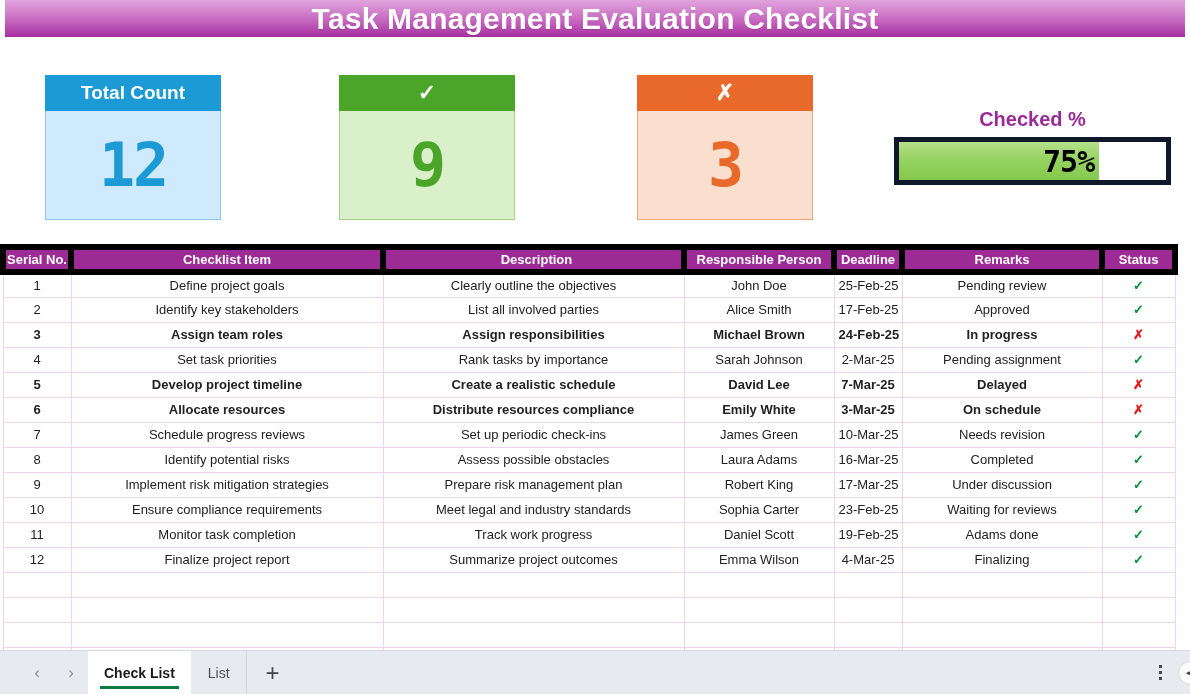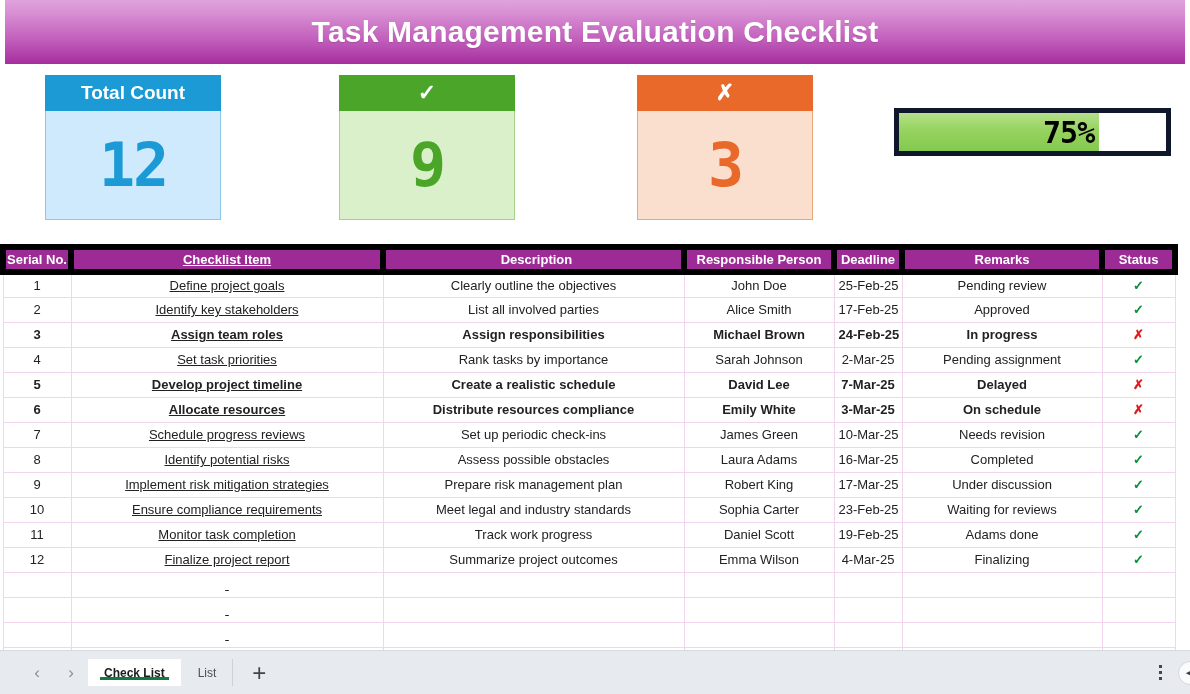--- a/index.html
+++ b/index.html
@@ -6,21 +6,21 @@
   html, body {
     width: 1190px; height: 694px;
     background: #ffffff;
     font-family: "Liberation Sans", sans-serif;
     overflow: hidden;
   }
   #app { position: relative; width: 1190px; height: 694px; background: #fff; }
 
   
   .title-bar {
-    position: absolute; left: 5px; top: 0; width: 1180px; height: 64px;
+    position: absolute; left: 5px; top: 0; width: 1180px; height: 37px;
     background: linear-gradient(180deg, #deа0dc 0%, #dc96d7 6%, #c864c4 52%, #a8309f 100%);
     background: linear-gradient(180deg, #e0a3dd 0%, #d88fd3 20%, #c361bd 60%, #a62e9f 100%);
     display: flex; align-items: center; justify-content: center; text-align: center;
   }
   .title-text {
     color: #ffffff; font-size: 30px; font-weight: bold;
     letter-spacing: .2px;
     text-shadow: 0 1px 1px rgba(0,0,0,.12);
   }
 
@@ -78,21 +78,21 @@
     background: #9c2b96; color: #ffffff; font-size: 13px; font-weight: bold;
     height: 25px; text-align: center; border: 6px solid #000000;
     white-space: nowrap;
   }
   #sheet-table td {
     height: 25px; font-size: 13px; color: #222;
     border: 1px solid #f3d4ee; padding: 0 4px;
     white-space: nowrap; overflow: hidden;
   }
   .c-serial { width: 68px; text-align: center; }
-  .c-item   { width: 312px; text-align: center; text-decoration: underline; }
+  .c-item   { width: 312px; text-align: center; }
   .c-desc   { width: 301px; text-align: center; padding-left: 6px; }
   .c-person { width: 150px; text-align: center; }
   .c-dead   { width: 68px; text-align: center; }
   .c-remark { width: 200px; text-align: center; }
   .c-status { width: 73px; text-align: center; font-size: 15px; font-weight: bold; }
 
   tr.flagged td { color: #e8131b; font-weight: bold; }
   .tick { color: #0a8f3c; }
   .cross { color: #e01b1b; }
   tr.empty-row td { height: 25px; }
@@ -102,22 +102,22 @@
     position: absolute; left: 0; bottom: 0; width: 1190px; height: 44px;
     background: #e7eaee; border-top: 1px solid #d7dbe0;
     display: flex; align-items: center;
   }
   .nav-arrow {
     width: 34px; height: 44px; display: flex; align-items: center; justify-content: center;
     color: #8a9099; font-size: 17px;
   }
   .nav-arrow:first-child { margin-left: 20px; }
   .tab {
-    height: 27px; display: flex; align-items: center; justify-content: center;
-    padding: 6px 16px; font-size: 12px; color: #4d5156;
+    height: 44px; display: flex; align-items: center; justify-content: center;
+    padding: 6px 16px; font-size: 14px; color: #4d5156;
     border-right: 1px solid #cdd2d8;
   }
   .tab.active {
     background: #ffffff; color: #1a1a1a; font-weight: bold;
     border-right: 1px solid #e7eaee;
     position: relative;
   }
   .tab.active::after {
     content: ""; position: absolute; left: 12px; right: 12px; bottom: 6px;
     height: 3px; background: #0f7b43;
@@ -157,20 +157,21 @@
     <div class="kpi-head">✓</div>
     <div class="kpi-body">9</div>
   </div>
 
   <div class="kpi" id="kpi-unchecked">
     <div class="kpi-head">✗</div>
     <div class="kpi-body">3</div>
   </div>
 
   <div id="checked-pct">
+    <div class="pct-label">Checked %</div>
     <div class="pct-track">
       <div class="pct-fill" id="pct-fill" style="width: 75%;"></div>
       <div class="pct-value" id="pct-value" style="width: 75%;">75%</div>
     </div>
   </div>
 
   <table id="sheet-table">
     <thead>
       <tr>
         <th class="c-serial">Serial No.</th>

